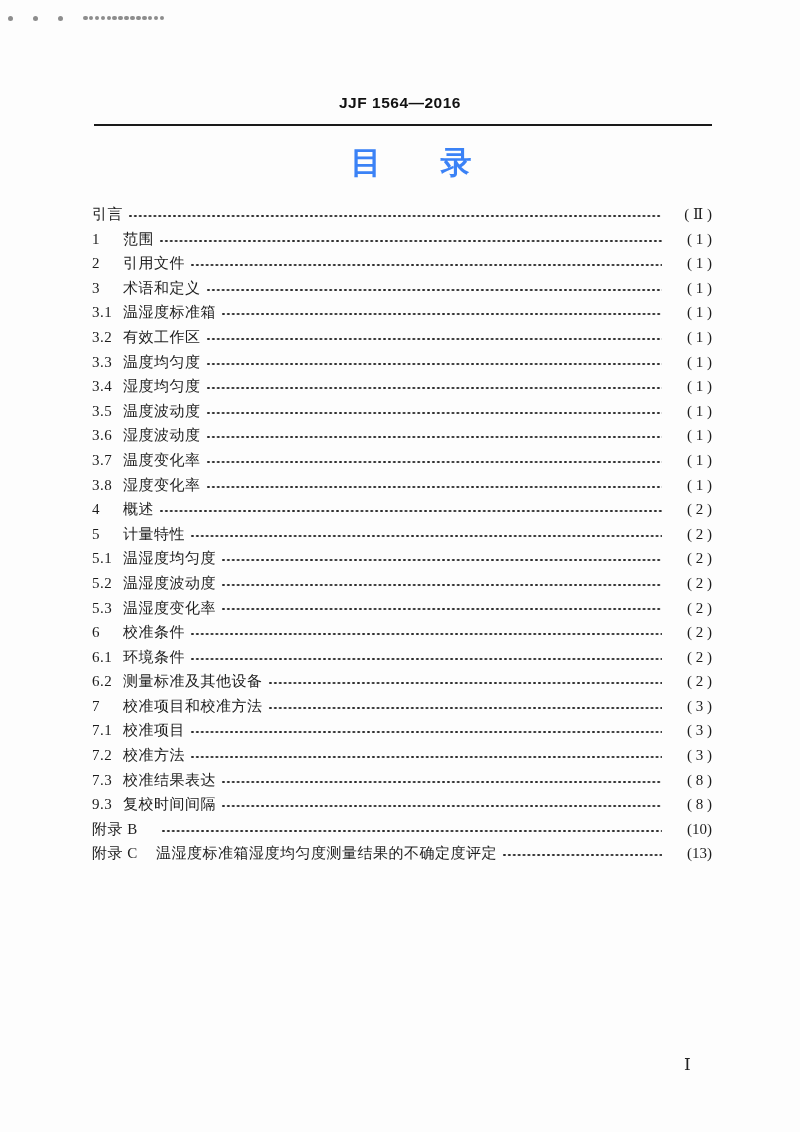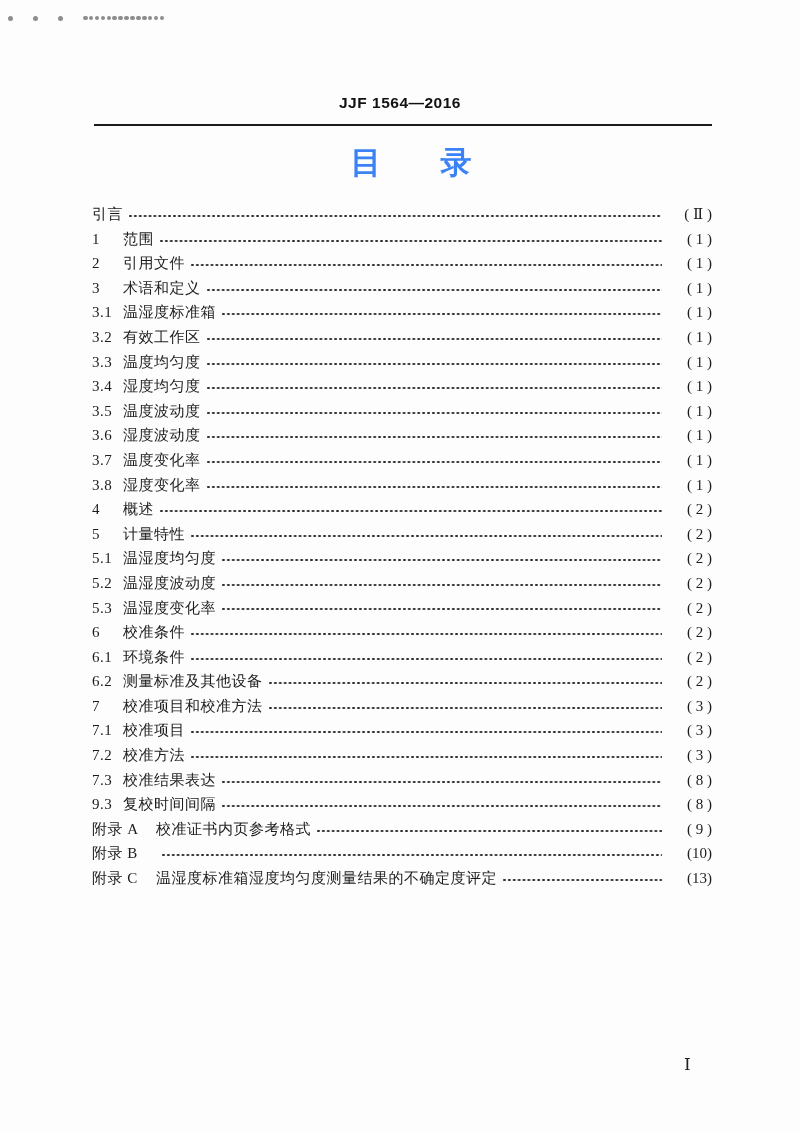--- a/index.html
+++ b/index.html
@@ -257,26 +257,20 @@
         <span class="toc-leader"></span>
         <span class="toc-page">( 8 )</span>
       </div>
       <div class="toc-row">
         <span class="toc-num">9.3</span>
         <span class="toc-label">复校时间间隔</span>
         <span class="toc-leader"></span>
         <span class="toc-page">( 8 )</span>
       </div>
       <div class="toc-row">
-        <span class="toc-num wide">附录 A</span>
-        <span class="toc-label">校准证书内页参考格式</span>
-        <span class="toc-leader"></span>
-        <span class="toc-page">( 9 )</span>
-      </div>
-      <div class="toc-row">
         <span class="toc-num wide">附录 B</span>
         <span class="toc-leader"></span>
         <span class="toc-page">(10)</span>
       </div>
       <div class="toc-row">
         <span class="toc-num wide">附录 C</span>
         <span class="toc-label">温湿度标准箱湿度均匀度测量结果的不确定度评定</span>
         <span class="toc-leader"></span>
         <span class="toc-page">(13)</span>
       </div>

